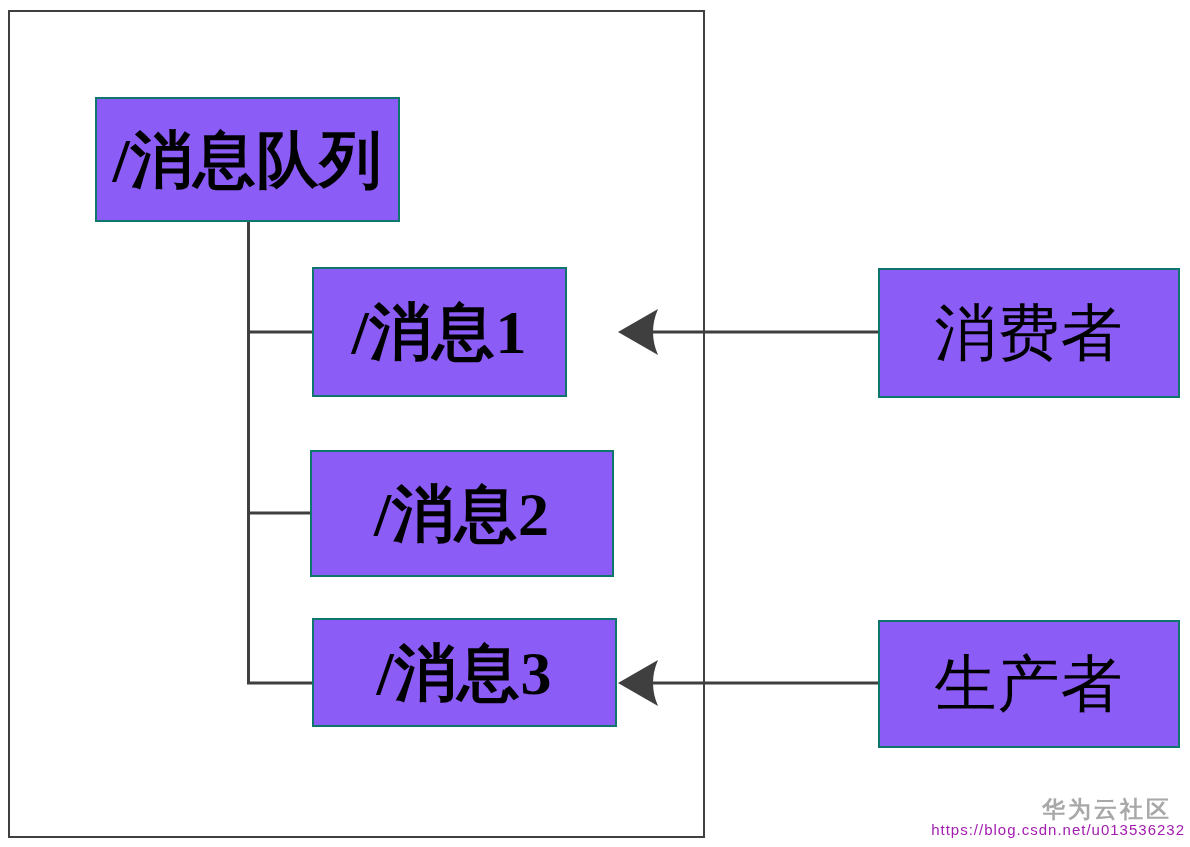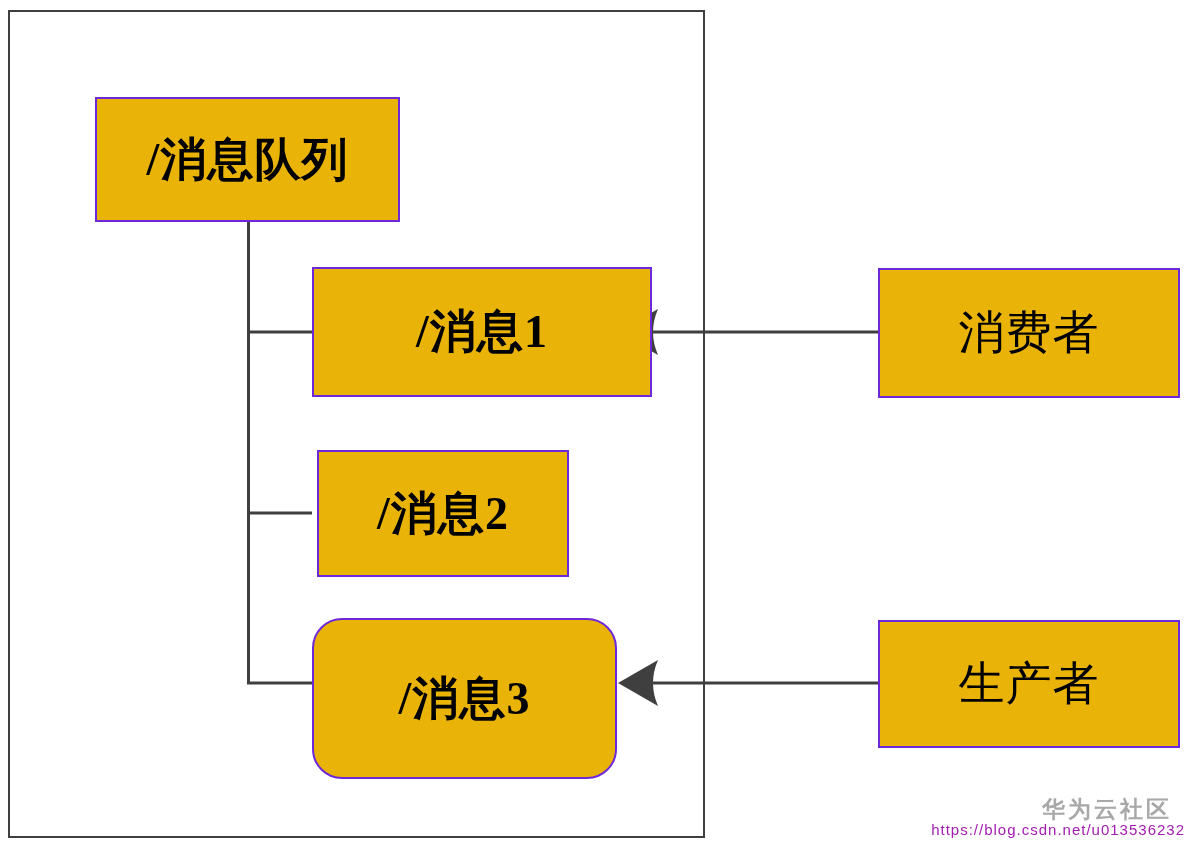--- a/index.html
+++ b/index.html
@@ -14,35 +14,35 @@
   }
   .outer-container {
     position: absolute;
     left: 8px; top: 10px;
     width: 697px; height: 828px;
     border: 2px solid #3f3f3f;
     background: transparent;
   }
   .node {
     position: absolute;
-    background: #eab308;
-    border: 2px solid #6d28d9;
+    background: #8b5cf6;
+    border: 2px solid #0f766e;
     display: flex;
     align-items: center;
     justify-content: center;
     color: #000000;
-    font-size: 46px;
+    font-size: 62px;
     letter-spacing: 1px;
     white-space: nowrap;
   }
   .node.bold { font-weight: bold; }
   .node-queue    { left: 95px;  top: 97px;  width: 305px; height: 125px; }
-  .node-msg1     { left: 312px; top: 267px; width: 340px; height: 130px; }
-  .node-msg2     { left: 317px; top: 450px; width: 252px; height: 127px; text-align: right; }
-  .node-msg3     { left: 312px; top: 618px; width: 305px; height: 161px; border-radius: 30px; }
+  .node-msg1     { left: 312px; top: 267px; width: 255px; height: 130px; }
+  .node-msg2     { left: 310px; top: 450px; width: 304px; height: 127px; text-align: right; }
+  .node-msg3     { left: 312px; top: 618px; width: 305px; height: 109px; }
   .node-consumer { left: 878px; top: 268px; width: 302px; height: 130px; }
   .node-producer { left: 878px; top: 620px; width: 302px; height: 128px; }
   .edges-layer {
     position: absolute;
     left: 0; top: 0;
     width: 1190px; height: 847px;
     pointer-events: none;
   }
   .edges-layer path, .edges-layer line {
     stroke: #3f3f3f;

